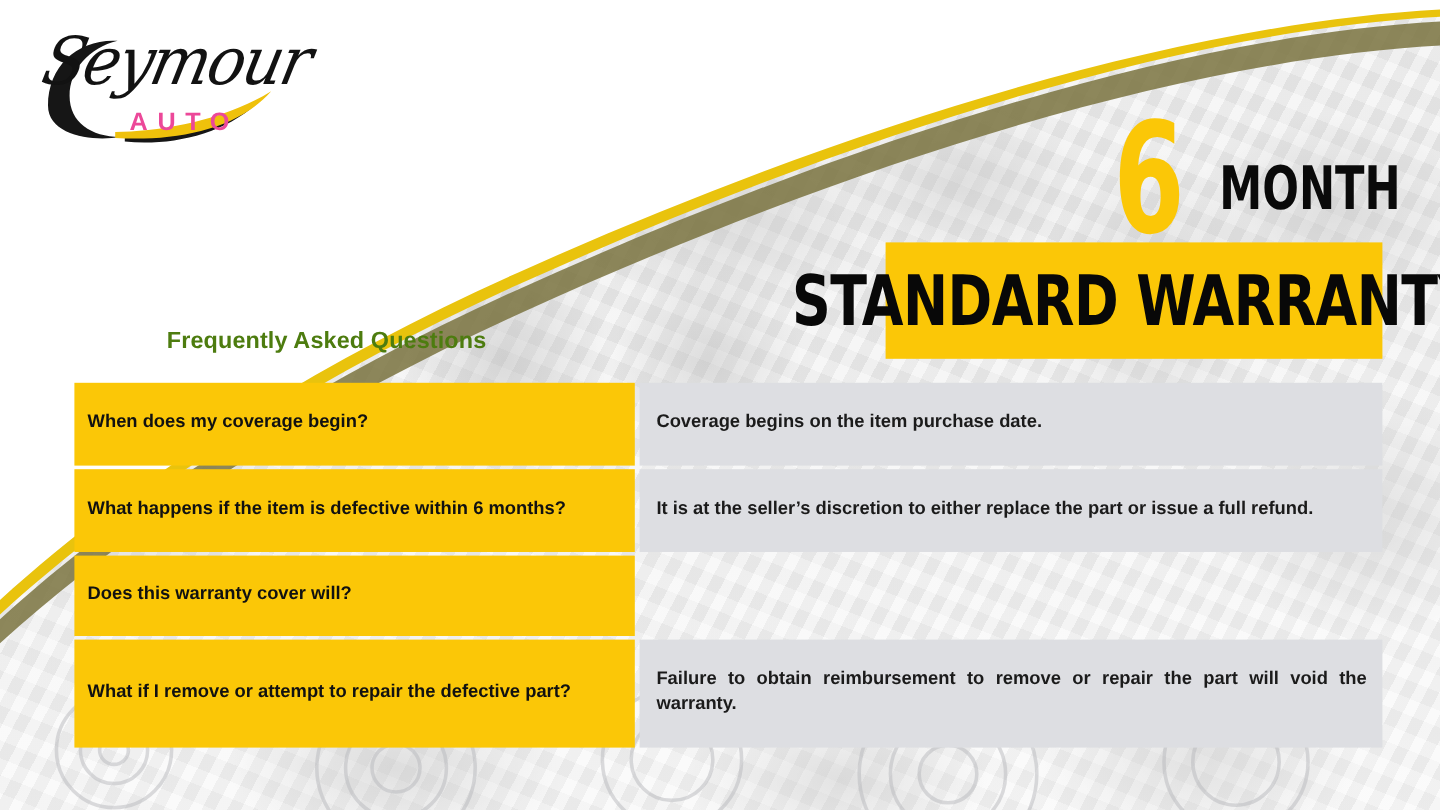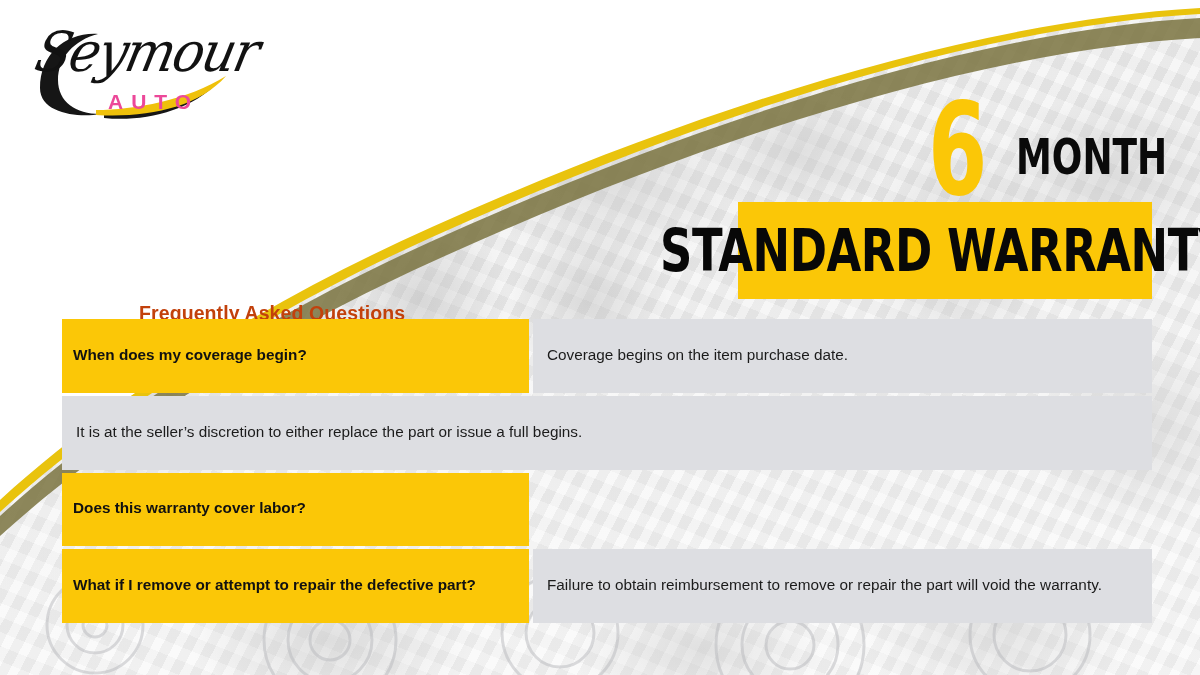--- a/index.html
+++ b/index.html
@@ -153,24 +153,24 @@
     line-height: 1;
     color: #080808;
     white-space: nowrap;
     letter-spacing: -0.5px;
   }
 
   
   #faq-heading {
     position: absolute;
     left: 139px;
-    top: 302px;
+    top: 273px;
     font-size: 19.5px;
     font-weight: 700;
-    color: #c2410c;
+    color: #4d7c0f;
     letter-spacing: 0.1px;
     white-space: nowrap;
   }
 
   
   #faq-table {
     position: absolute;
     left: 62px;
     top: 319px;
     width: 1090px;
@@ -201,21 +201,21 @@
     color: #111111;
     line-height: 1.32;
   }
   .faq-a {
     flex: 1 1 auto;
     background: #DDDEE2;
     display: flex;
     align-items: center;
     padding: 6px 13px 8px 14px;
     font-size: 15.3px;
-    font-weight: 400;
+    font-weight: 700;
     color: #1b1b1b;
     line-height: 1.36;
     text-align: justify;
     text-justify: inter-word;
   }
   .faq-a > span { display: block; width: 100%; }
 </style>
 </head>
 <body>
 
@@ -283,28 +283,31 @@
     <div class="faq-row r1">
       <div class="faq-q">
         <span>When does my coverage begin?</span>
       </div>
       <div class="faq-a">
         <span>Coverage begins on the item purchase date.</span>
       </div>
     </div>
 
     <div class="faq-row r2">
+      <div class="faq-q">
+        <span>What happens if the item is defective within 6 months?</span>
+      </div>
       <div class="faq-a">
-        <span>It is at the seller’s discretion to either replace the part or issue a full begins.</span>
+        <span>It is at the seller’s discretion to either replace the part or issue a full refund.</span>
       </div>
     </div>
 
     <div class="faq-row r3">
       <div class="faq-q">
-        <span>Does this warranty cover labor?</span>
+        <span>Does this warranty cover will?</span>
       </div>
     </div>
 
     <div class="faq-row r4">
       <div class="faq-q">
         <span>What if I remove or attempt to repair the defective part?</span>
       </div>
       <div class="faq-a">
         <span>Failure to obtain reimbursement to remove or repair the part will void the warranty.</span>
       </div>

